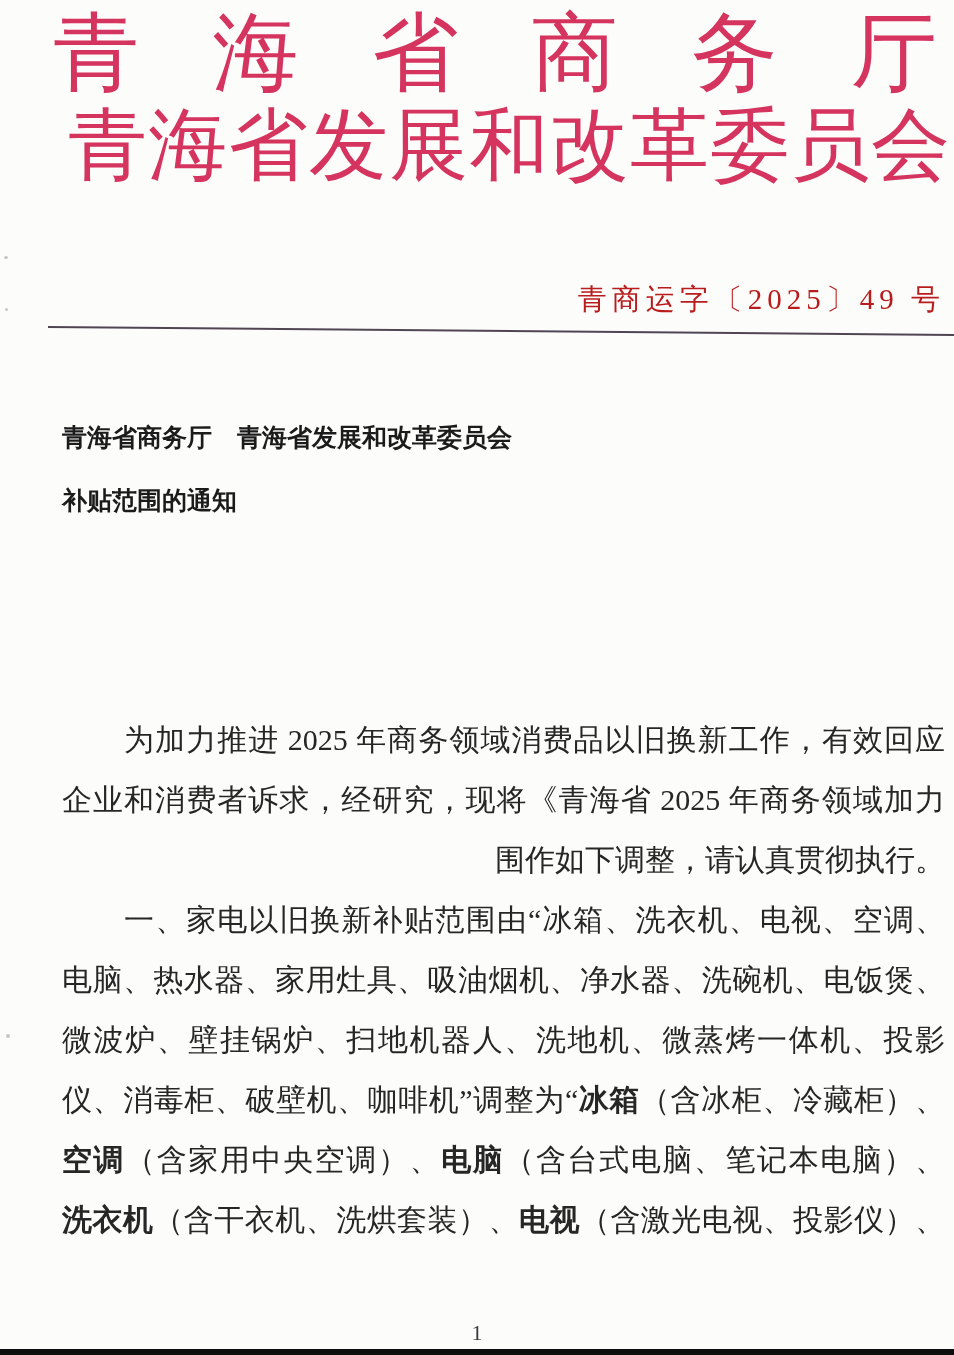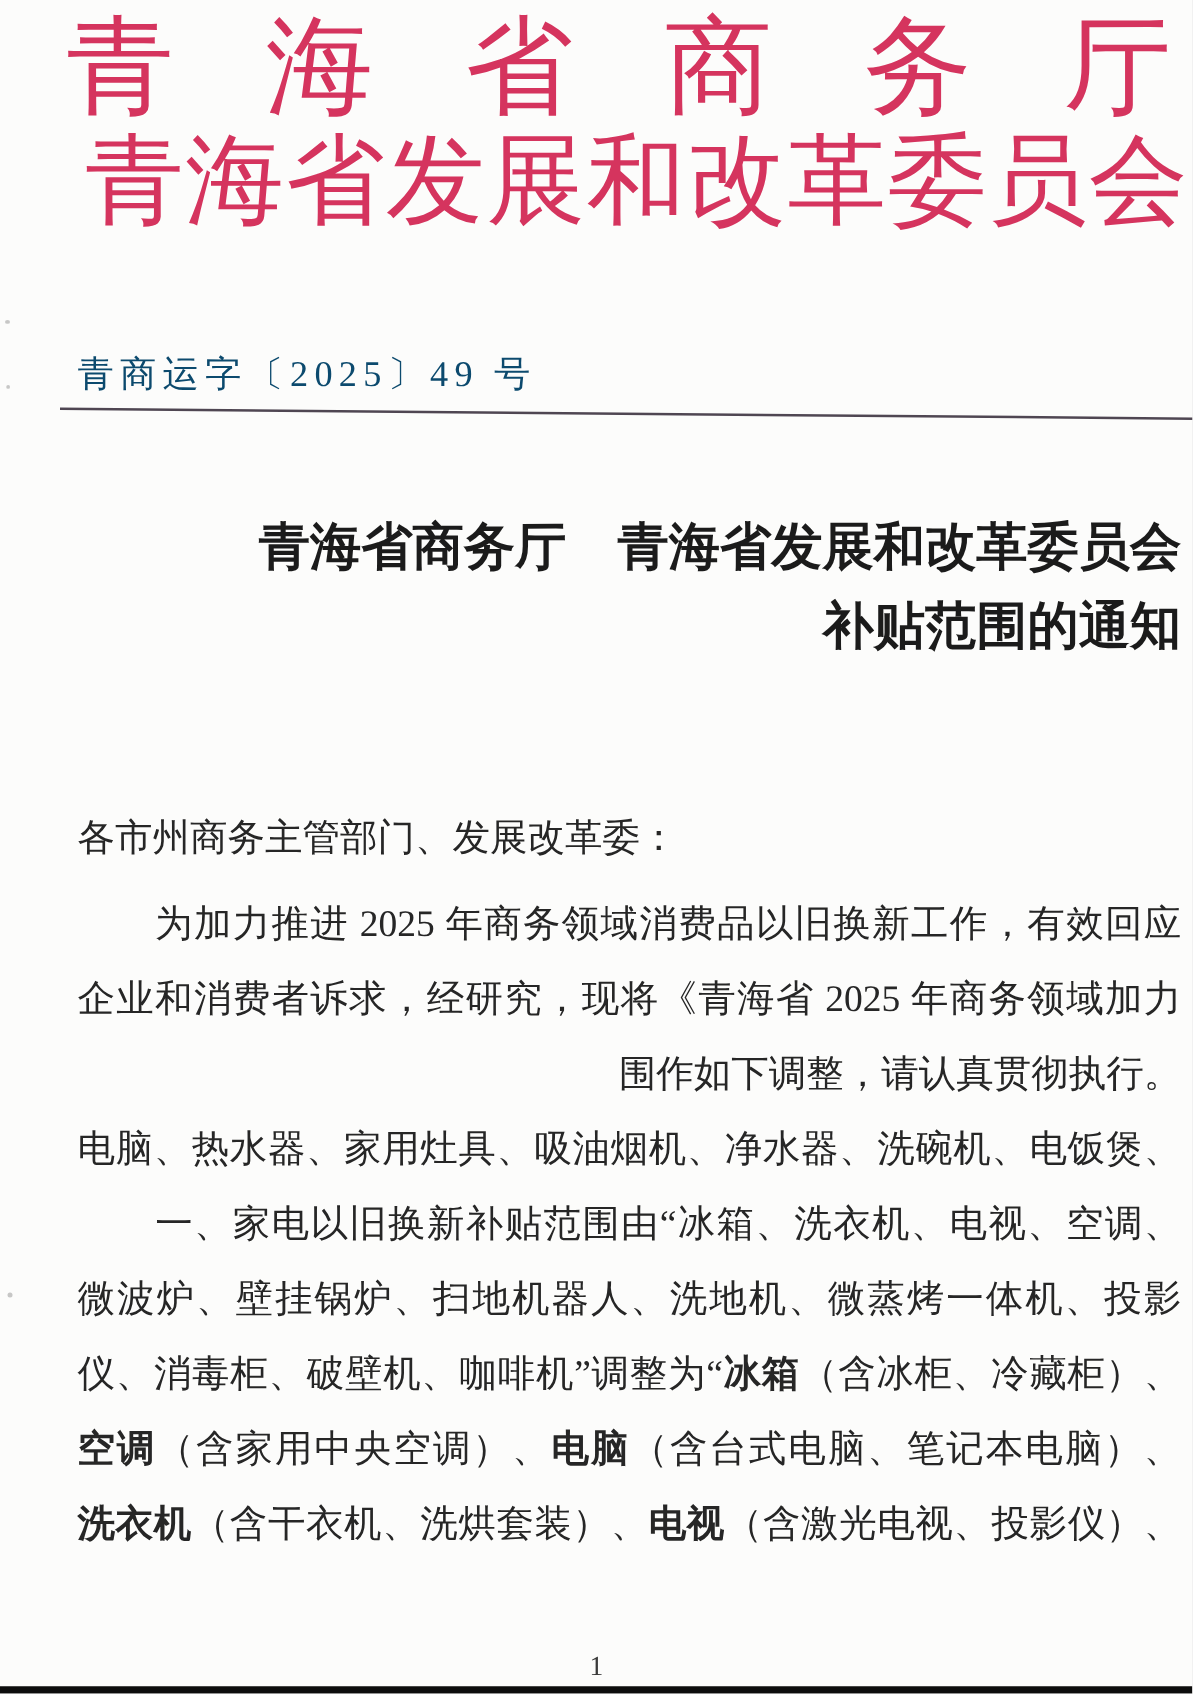--- a/index.html
+++ b/index.html
@@ -12,31 +12,31 @@
   
   .lh-line {
     position:absolute; display:flex; justify-content:space-between;
     color:#d5345e; line-height:1; font-weight:400;
   }
   .lh1 { top:10px;  left:53px; width:884px; font-size:86px; }
   .lh2 { top:106px; left:68px; width:882px; font-size:79px; }
   
   .docnum {
     position:absolute; top:280px; left:62px; width:883px;
-    text-align:left; font-size:29px; letter-spacing:5px; color:#0c4a6e;
+    text-align:right; font-size:29px; letter-spacing:5px; color:#b91c1c;
   }
   
   .rule {
     position:absolute; top:326px; left:48px; width:908px; height:2px;
     background:#4f4652; transform:rotate(0.5deg); transform-origin:left center;
   }
   
   .title {
     position:absolute; top:406px; left:62px; width:883px;
-    text-align:right; font-size:41px; font-weight:700;
+    text-align:left; font-size:25px; font-weight:700;
     line-height:63px; color:#1b1b1b;
   }
   
   .salutation { position:absolute; top:650px; left:62px; font-size:30px; }
   
   .bodytext { position:absolute; top:710px; left:62px; width:883px; font-size:30px; }
   .bline { height:60px; line-height:60px; text-align:right; }
   .bline.just { text-align:justify; text-align-last:justify; }
   .hei { font-weight:700; font-family:"Liberation Sans","DejaVu Sans",sans-serif; }
   
@@ -76,28 +76,27 @@
 
   <div class="docnum">青商运字〔2025〕49 号</div>
 
   <div class="rule"></div>
 
   <div class="title">
     <div>青海省商务厅　青海省发展和改革委员会</div>
     <div>补贴范围的通知</div>
   </div>
 
-  <div class="salutation">各市州商务主管部门、发展改革委：</div>
 
   <div class="bodytext">
       <div class="bline just"><span>　　为加力推进 2025 年商务领域消费品以旧换新工作，有效回应</span></div>
       <div class="bline just"><span>企业和消费者诉求，经研究，现将《青海省 2025 年商务领域加力</span></div>
       <div class="bline"><span>围作如下调整，请认真贯彻执行。</span></div>
+      <div class="bline just"><span>　　一、家电以旧换新补贴范围由“冰箱、洗衣机、电视、空调、</span></div>
       <div class="bline just"><span>电脑、热水器、家用灶具、吸油烟机、净水器、洗碗机、电饭煲、</span></div>
-      <div class="bline just"><span>　　一、家电以旧换新补贴范围由“冰箱、洗衣机、电视、空调、</span></div>
       <div class="bline just"><span>微波炉、壁挂锅炉、扫地机器人、洗地机、微蒸烤一体机、投影</span></div>
       <div class="bline just"><span>仪、消毒柜、破壁机、咖啡机”调整为“</span><span class="hei">冰箱</span><span>（含冰柜、冷藏柜）、</span></div>
       <div class="bline just"><span class="hei">空调</span><span>（含家用中央空调）、</span><span class="hei">电脑</span><span>（含台式电脑、笔记本电脑）、</span></div>
       <div class="bline just"><span class="hei">洗衣机</span><span>（含干衣机、洗烘套装）、</span><span class="hei">电视</span><span>（含激光电视、投影仪）、</span></div>
     </div>
 
   <div class="pageno">1</div>
 
   <div class="speck" style="top:256px;left:4px;width:4px;height:3px;"></div>
   <div class="speck" style="top:308px;left:5px;width:3px;height:3px;"></div>

